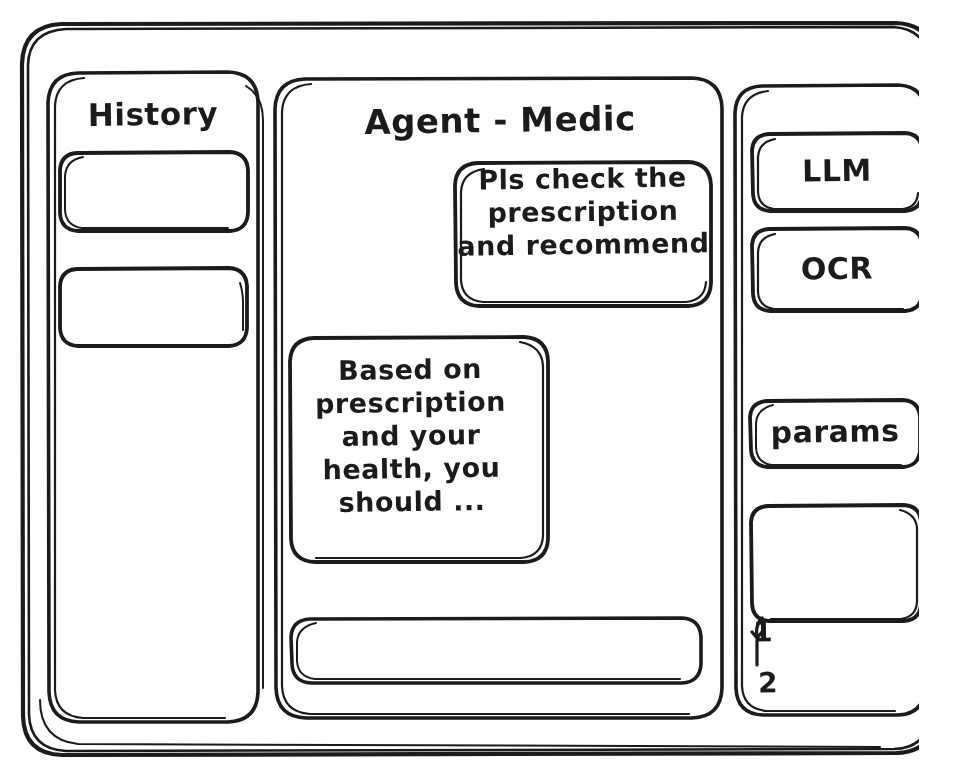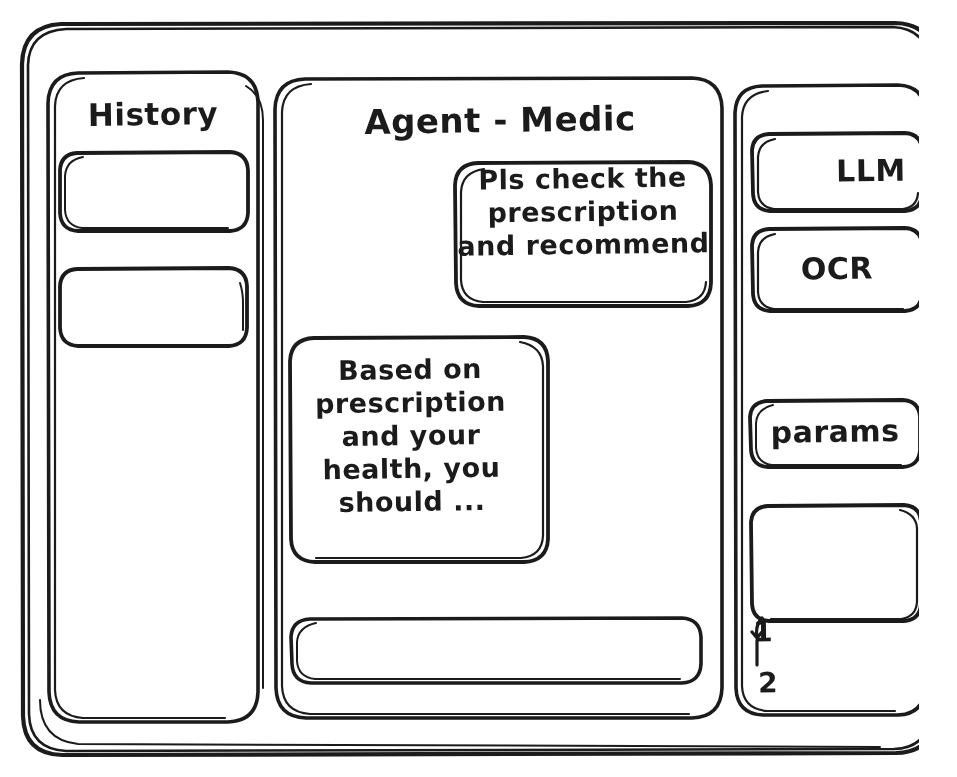--- a/index.html
+++ b/index.html
@@ -171,21 +171,21 @@
 health, you
 should ...</div>
   </div>
 
   <div class="hit" style="left:291px; top:618px; width:410px; height:65px;">
     <div class="txt bubble-text" style="left:14px; top:16px; width:380px; text-align:left;"></div>
   </div>
 
   <div class="hit" style="left:735px; top:85px; width:190px; height:630px;"></div>
 
-  <div class="hit" style="left:786px; top:133px; width:170px; height:78px;">
+  <div class="hit" style="left:752px; top:133px; width:170px; height:78px;">
     <div class="txt chip-text" style="left:0; top:20px; width:170px;">LLM</div>
   </div>
 
   <div class="hit" style="left:752px; top:228px; width:170px; height:83px;">
     <div class="txt chip-text" style="left:0; top:23px; width:170px;">OCR</div>
   </div>
 
   <div class="hit" style="left:750px; top:400px; width:170px; height:67px;">
     <div class="txt chip-text" style="left:0; top:14px; width:170px;">params</div>
   </div>

